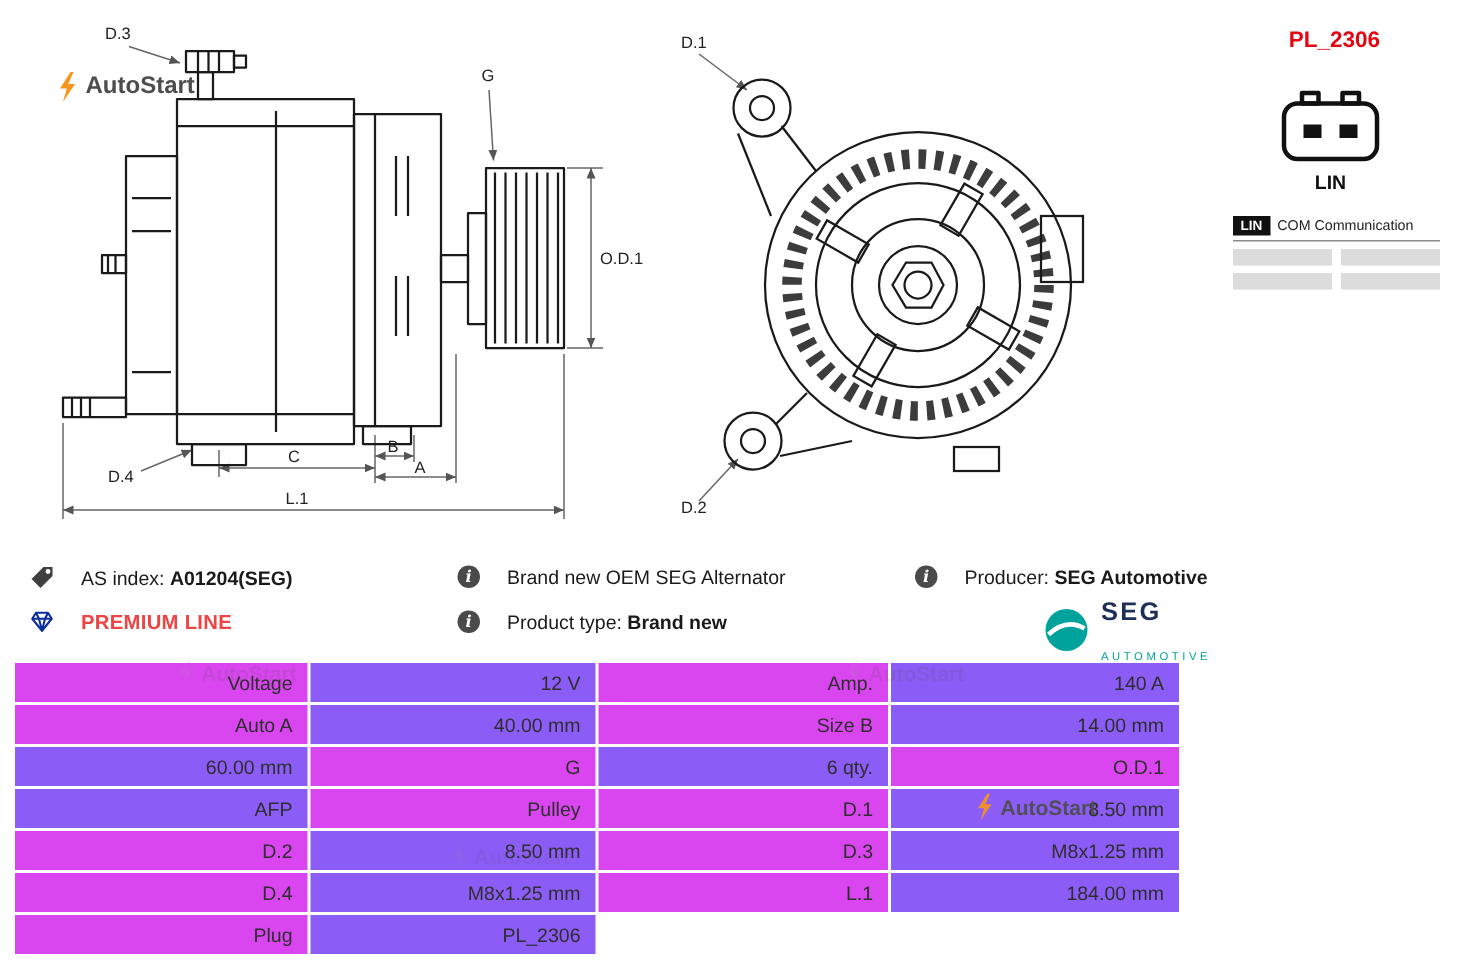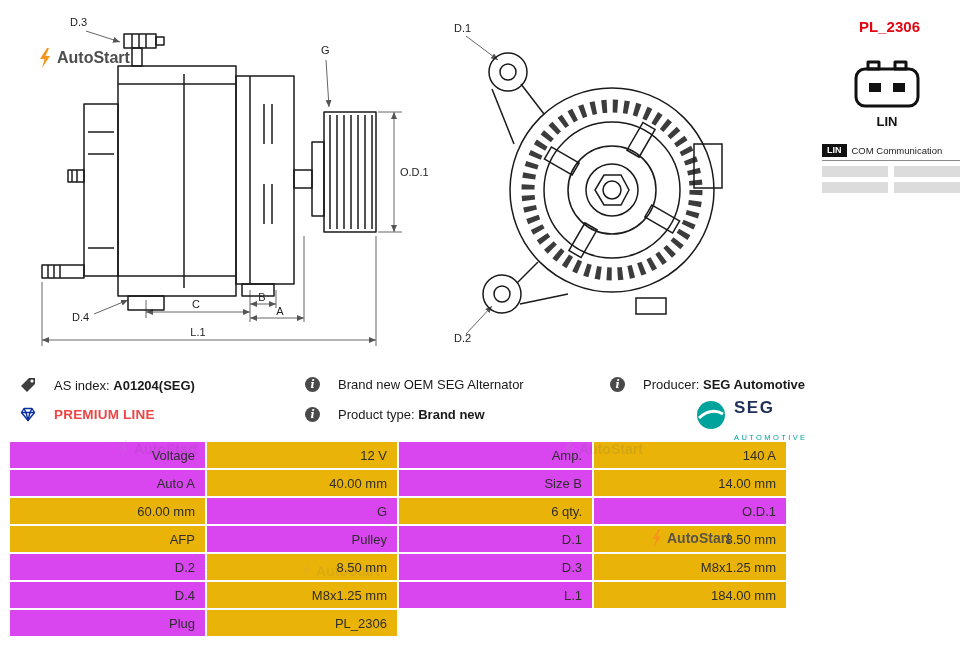--- a/index.html
+++ b/index.html
@@ -22,32 +22,32 @@
   .comm-ghost{display:flex;gap:6px;margin-top:5px}
   .comm-ghost div{height:11px;background:#dcdcdc;flex:1}
 
   
   .info-item{display:flex;align-items:center;gap:18px;font-size:13px;white-space:nowrap}
   .info-item b{font-weight:700}
   .iicon{width:15px;height:15px;border-radius:50%;background:#4a4a4a;color:#fff;display:inline-flex;align-items:center;justify-content:center;font:italic 700 11px "DejaVu Serif",serif;flex:none}
   .premium{color:#ef4444;font-weight:800;font-size:13.5px;letter-spacing:.2px}
 
   
-  .seg{display:flex;align-items:flex-start;gap:7px}
+  .seg{display:flex;align-items:center;gap:7px}
   .seg-text{display:flex;flex-direction:column;line-height:1}
   .seg-name{font-weight:800;font-size:17px;color:#1d2e57;letter-spacing:1.5px}
   .seg-sub{font-size:7.5px;color:#00a39b;letter-spacing:2.4px;margin-top:18px;font-weight:400}
 
   
   .spec{position:absolute;left:10px;top:442px;width:776px;display:grid;
         grid-template-columns:195px 190px 193px 192px;grid-auto-rows:26px;gap:2px;
         background:#fff;font-size:13px;color:#2e2e2e}
   .spec .c{display:flex;align-items:center;justify-content:flex-end;padding-right:10px}
   .spec .lab{background:#d946ef}
-  .spec .val{background:#eab308}
+  .spec .val{background:#8b5cf6}
 
   
   .wm{position:absolute;display:flex;align-items:center;gap:4px;font-size:14px;color:#4d4d4d;pointer-events:none}
   .wm .auto{font-weight:600}
   .wm .start{font-weight:800}
   .wm.ghost{opacity:.13;filter:grayscale(1)}
   .wm.ghost2{opacity:.09;filter:grayscale(1)}
   .wm.color{opacity:.92}
 
   svg text{font-family:"Liberation Sans","DejaVu Sans",sans-serif}

